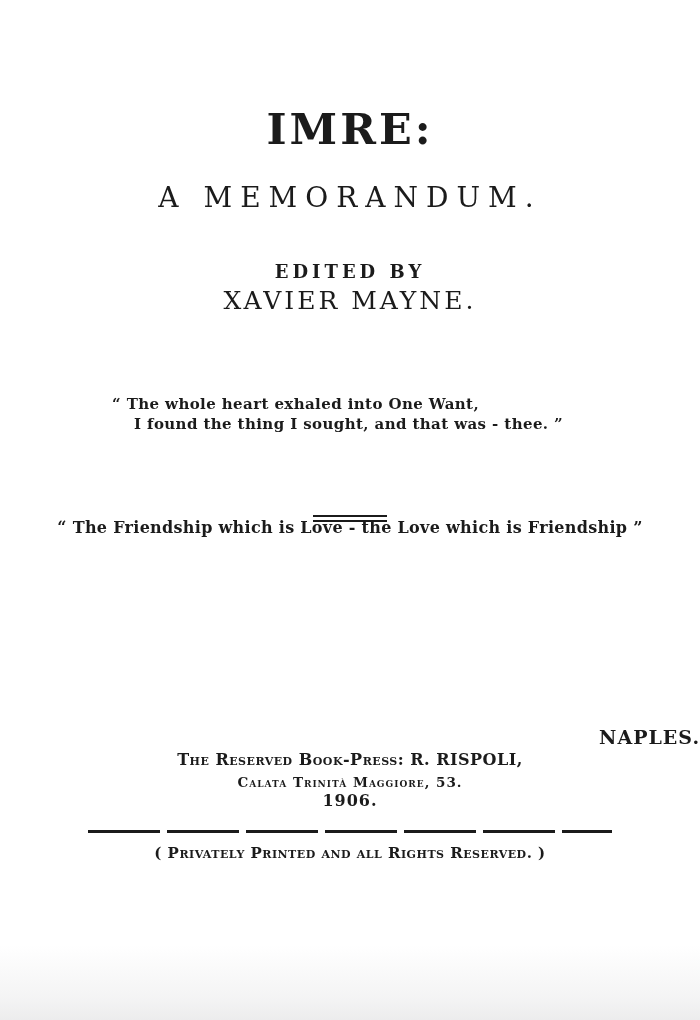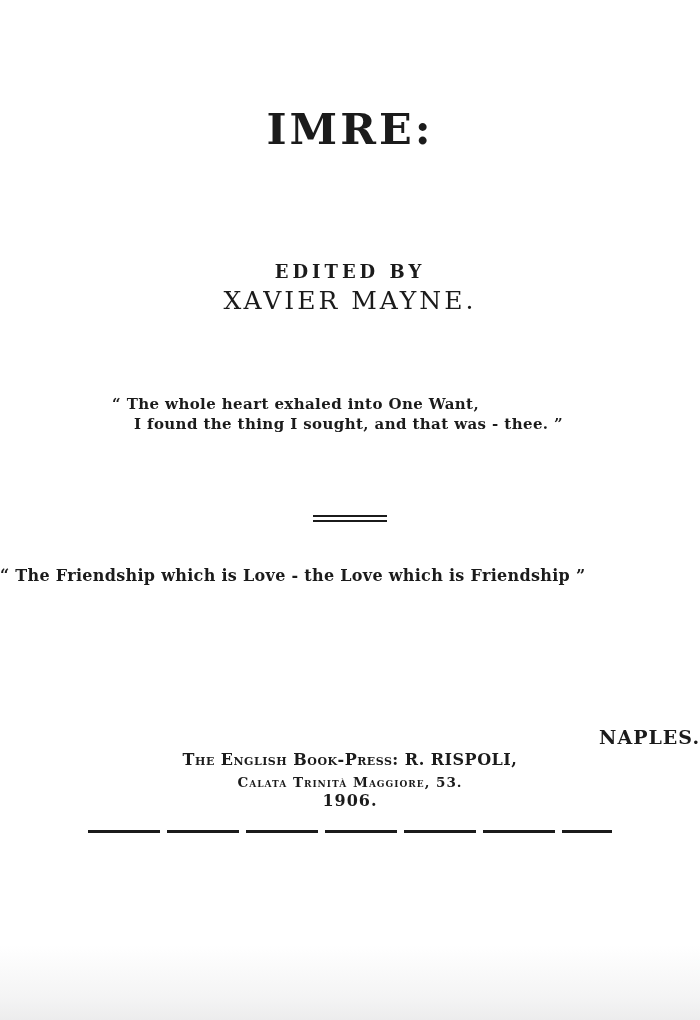--- a/index.html
+++ b/index.html
@@ -91,24 +91,24 @@
     transform: translateX(-50%);
     width: 74px;
     height: 7px;
     border-top: 2px solid #1b1b1b;
     border-bottom: 2px solid #1b1b1b;
     box-sizing: border-box;
   }
 
   .motto {
     position: absolute;
-    top: 566px;
-    left: 0;
-    width: 100%;
-    text-align: left;
+    top: 518px;
+    left: 0;
+    width: 100%;
+    text-align: center;
     font-size: 16px;
     font-weight: bold;
     letter-spacing: 0.3px;
   }
 
   
   .imprint-city {
     position: absolute;
     top: 726px;
     left: 0;
@@ -190,42 +190,44 @@
     pointer-events: none;
   }
 </style>
 </head>
 <body>
 
 <div class="page">
 
   <h1 class="title">IMRE:</h1>
 
+  <div class="subtitle">A MEMORANDUM.</div>
 
   <div class="edited-by">EDITED BY</div>
 
   <div class="editor">XAVIER MAYNE.</div>
 
   <div class="epigraphs">
     <div class="quote quote-2">
       <div class="qline">“ The whole heart exhaled into One Want,</div>
       <div class="qline cont">I found the thing I sought, and that was - thee. ”</div>
     </div>
   </div>
 
   <div class="double-rule"></div>
 
   <div class="motto">“ The Friendship which is Love - the Love which is Friendship ”</div>
 
   <div class="imprint-city">NAPLES.</div>
 
-  <div class="imprint-publisher">The English Book-Press: R. RISPOLI,</div>
+  <div class="imprint-publisher">The Reserved Book-Press: R. RISPOLI,</div>
 
   <div class="imprint-address">Calata Trinità Maggiore, 53.</div>
 
   <div class="imprint-year">1906.</div>
 
   <div class="imprint-rule"></div>
 
+  <div class="rights">( Privately Printed and all Rights Reserved. )</div>
 
   <div class="bottom-shade"></div>
 
 </div>
 
 </body></html>

